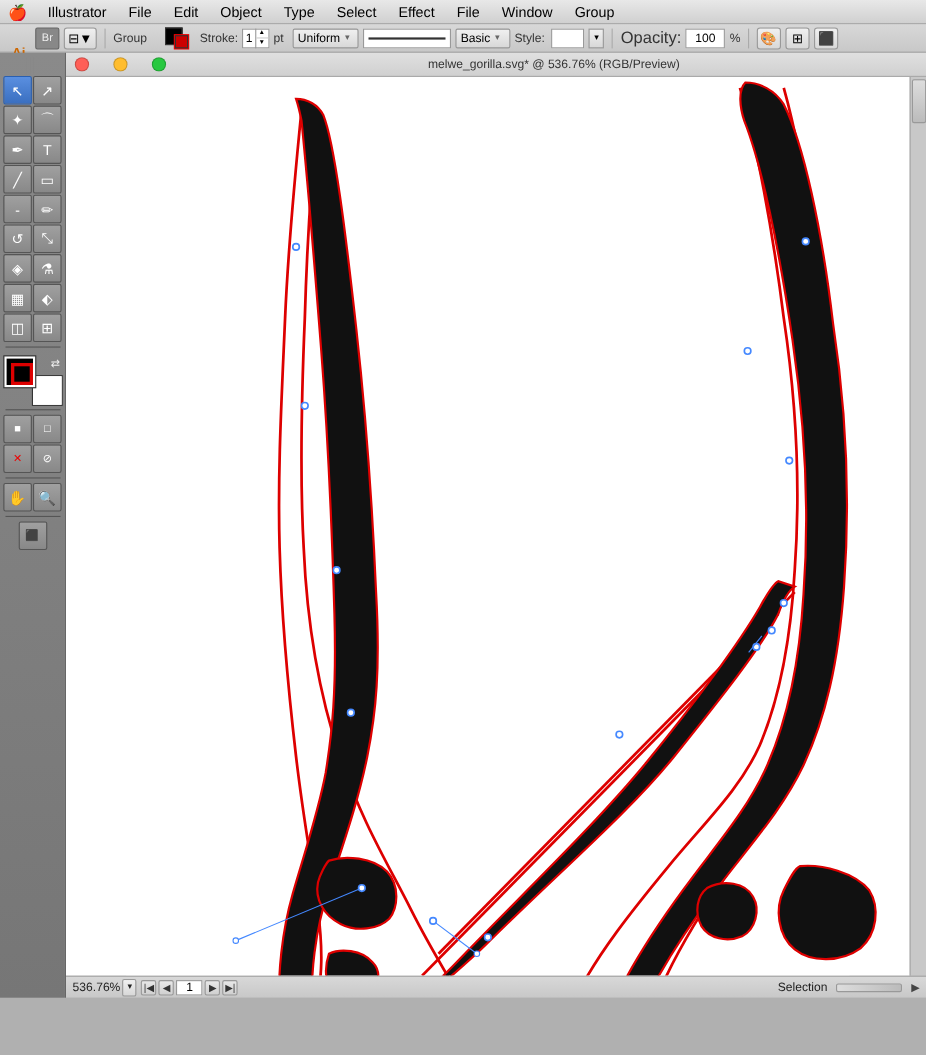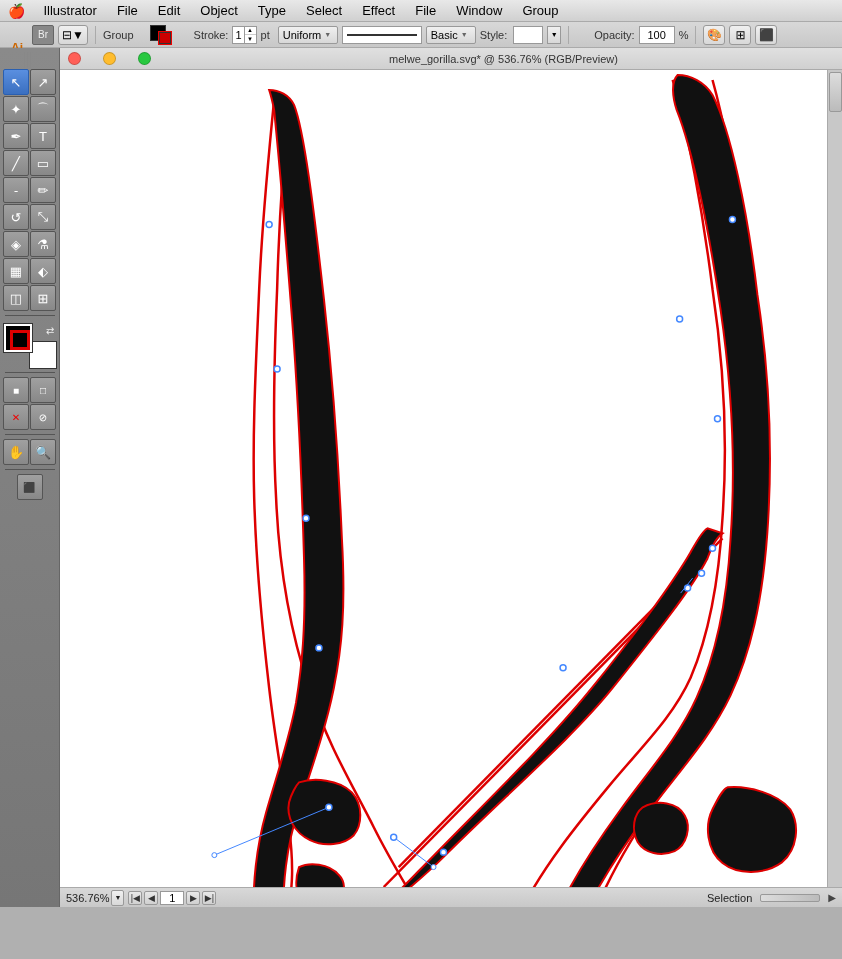--- a/index.html
+++ b/index.html
@@ -44,21 +44,21 @@
       background: linear-gradient(to bottom, #d8d8d8, #c8c8c8);
       border-bottom: 1px solid #aaa;
       display: flex;
       align-items: center;
       padding: 0 6px;
       gap: 4px;
     }
     .stroke-label {
       font-size: 11px;
       color: #333;
-      margin-left: 16px;
+      margin-left: 4px;
     }
     .dropdown-btn {
       height: 18px;
       padding: 0 4px;
       background: linear-gradient(to bottom, #f0f0f0, #d8d8d8);
       border: 1px solid #999;
       border-radius: 2px;
       font-size: 11px;
       cursor: pointer;
       display: flex;
@@ -390,21 +390,21 @@
     <div style="width:70px;height:2px;background:#333;"></div>
   </div>
   <div class="dropdown-btn" style="width:50px;">Basic</div>
 
   <span style="font-size:11px;color:#333;">Style:</span>
   <div style="width:30px;height:18px;background:white;border:1px solid #999;margin-left:2px;"></div>
   <div style="width:14px;height:18px;background:linear-gradient(to bottom,#f0f0f0,#d8d8d8);border:1px solid #999;display:flex;align-items:center;justify-content:center;font-size:7px;cursor:pointer;">▼</div>
 
   <div class="toolbar-sep"></div>
 
-  <span style="font-size:11px;color:#333;margin-left:18px;">Opacity:</span>
+  <span style="font-size:15px;color:#333;">Opacity:</span>
   <input type="text" class="opacity-input" value="100" style="">
   <span style="font-size:11px;color:#333;">%</span>
 
   <div class="toolbar-sep"></div>
 
   <div class="icon-btn">🎨</div>
   <div class="icon-btn">⊞</div>
   <div class="icon-btn">⬛</div>
 </div>
 

